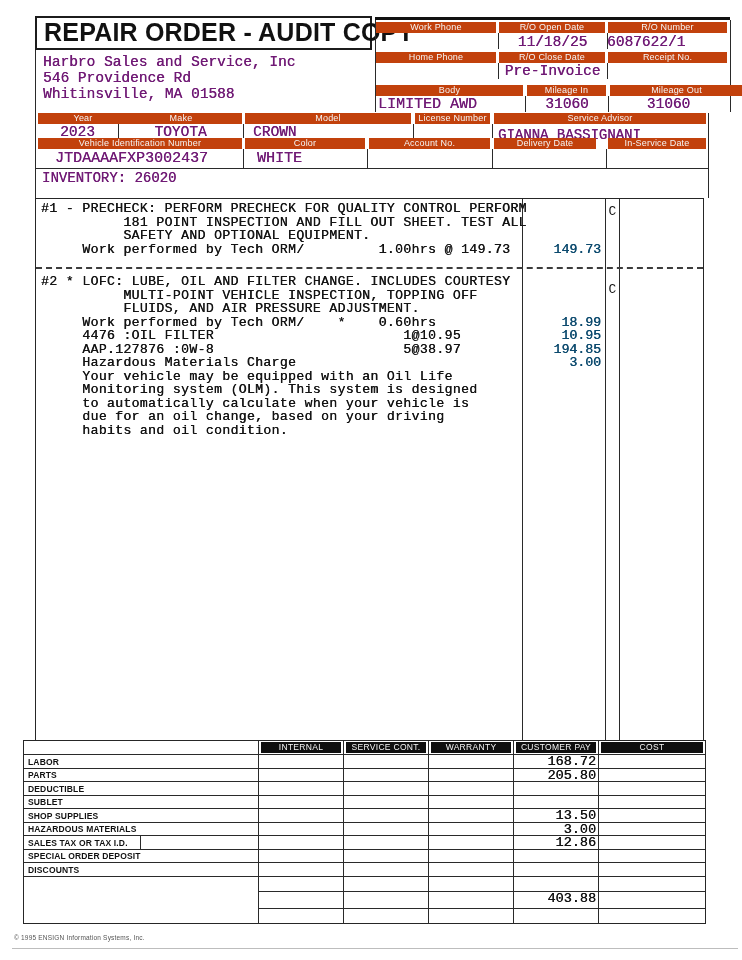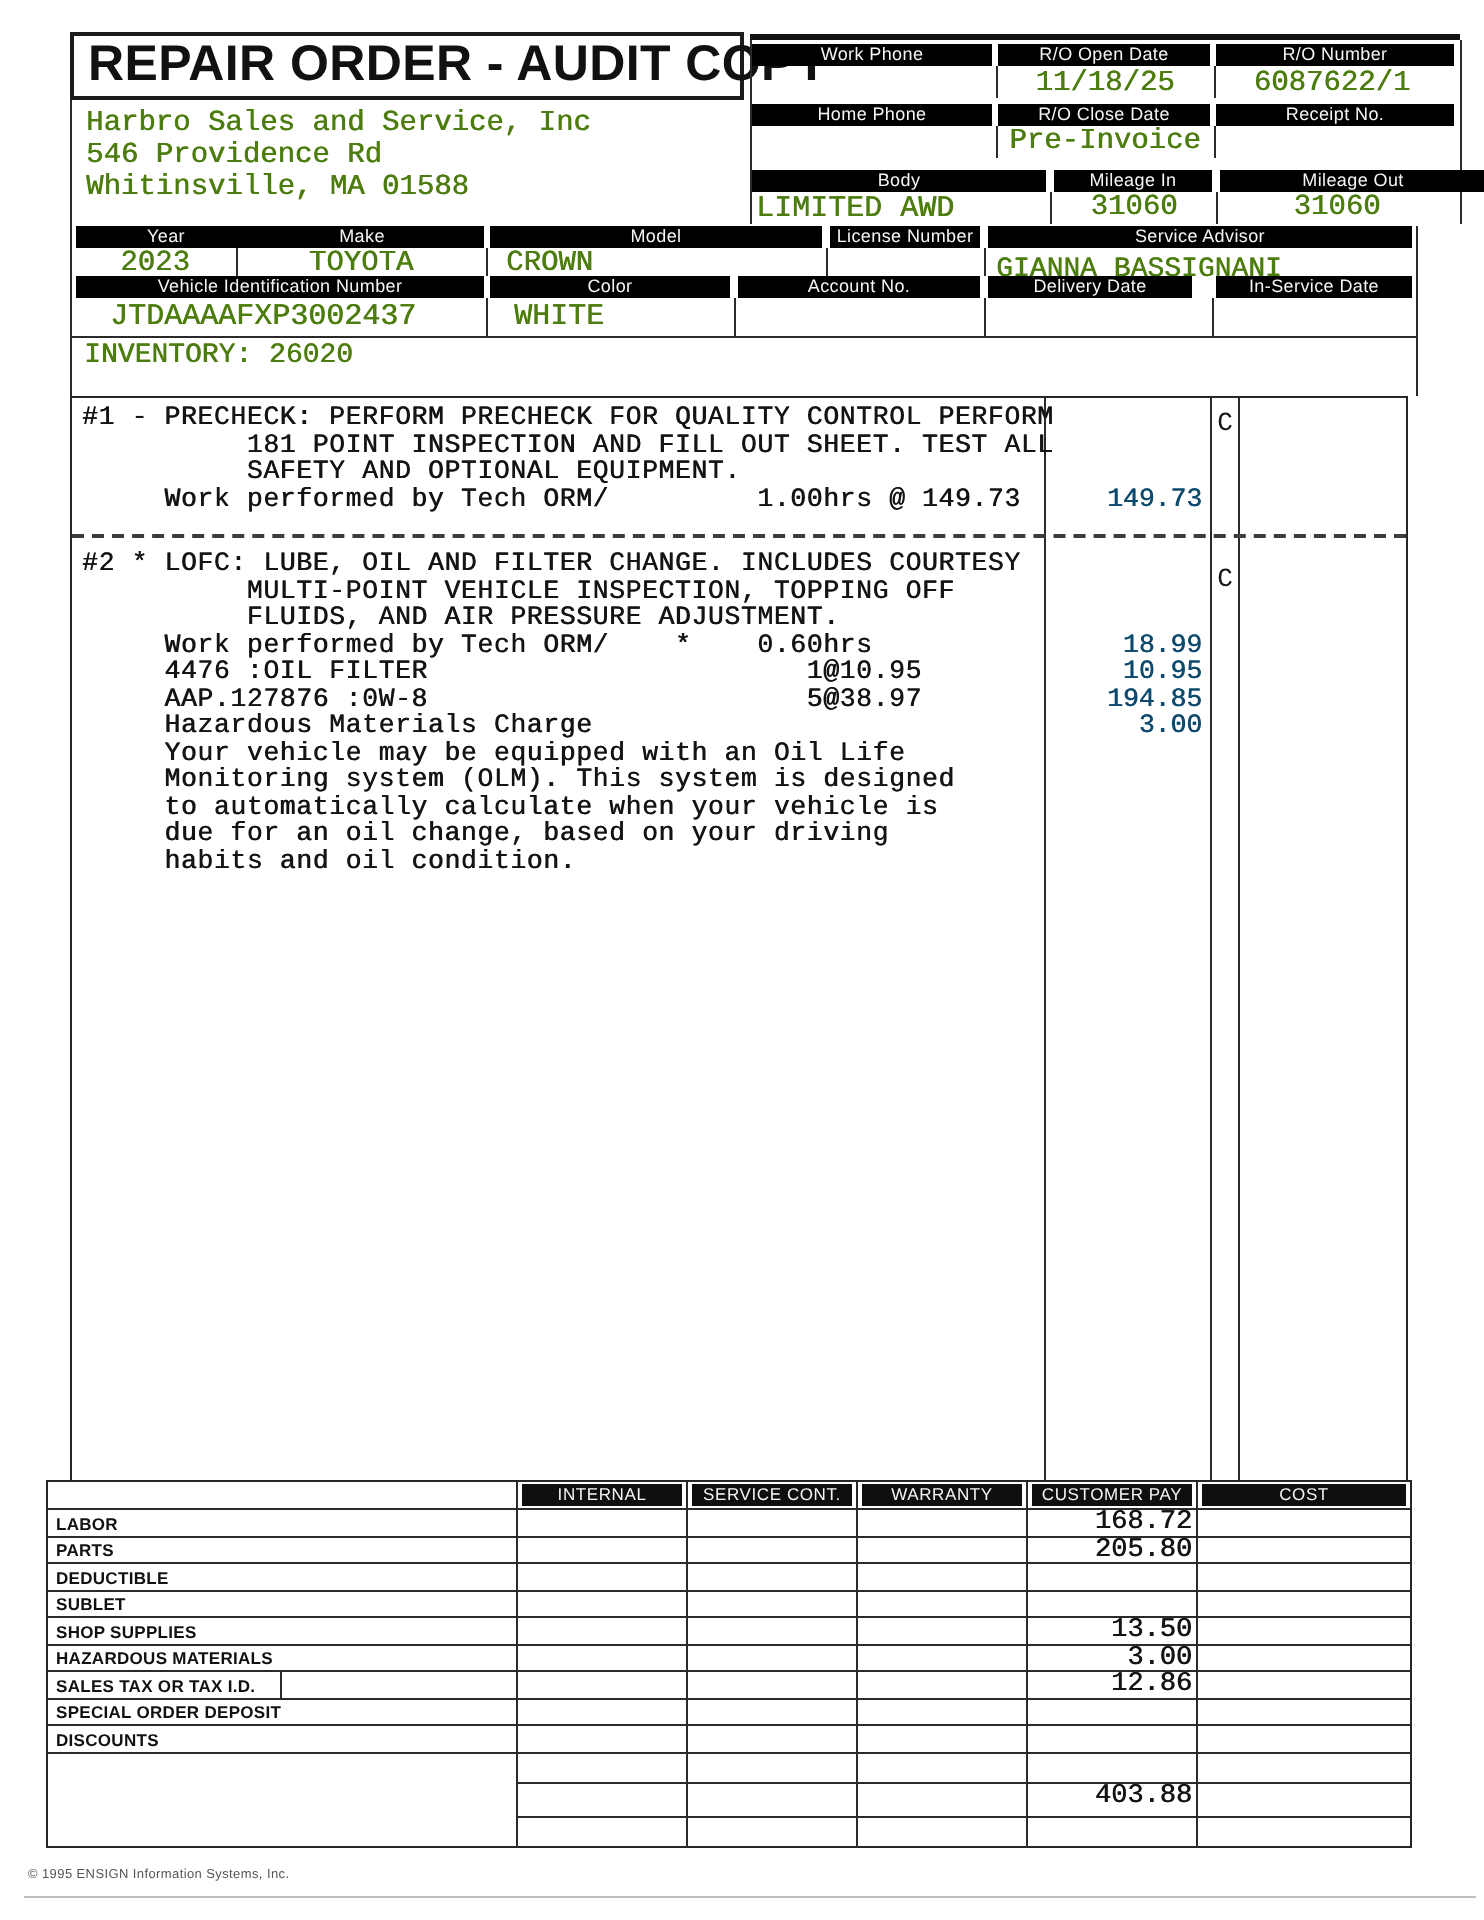--- a/index.html
+++ b/index.html
@@ -1,27 +1,27 @@
 <!DOCTYPE html>
 <html><head>
 <meta charset="utf-8">
 <style>
   html,body{margin:0;padding:0;background:#ffffff;}
   #page{position:relative;width:742px;height:960px;background:#ffffff;overflow:hidden;
         font-family:"Liberation Sans",sans-serif;color:#141414;}
   .vl{position:absolute;width:1px;background:#2a2a2a;}
   .hl{position:absolute;height:1px;background:#2a2a2a;}
-  .bar{position:absolute;height:11px;background:#000000;color:#f5f5f5;
+  .bar{position:absolute;height:11px;background:#c2410c;color:#f5f5f5;
        font:400 9px/11px "Liberation Sans",sans-serif;text-align:center;
        letter-spacing:.2px;white-space:nowrap;overflow:hidden;}
-  .mono{font-family:"Liberation Mono",monospace;color:#4d7c0f;text-shadow:.3px 0 0 currentColor;}
+  .mono{font-family:"Liberation Mono",monospace;color:#701a75;text-shadow:.3px 0 0 currentColor;}
   .val{position:absolute;font-size:14.5px;line-height:15px;white-space:nowrap;box-sizing:border-box;}
   .big{font-size:15px;}
   .c{text-align:center;}
-  .r{text-align:center;padding-right:3px;}
+  .r{text-align:left;padding-right:3px;}
   .title-box{position:absolute;left:35px;top:16px;width:337px;height:34px;
              border:2px solid #1c1c1c;box-sizing:border-box;}
   .title{font:600 25px/29px "Liberation Sans",sans-serif;color:#111;padding-left:7px;
          letter-spacing:.2px;white-space:nowrap;}
   .addr{position:absolute;font-size:14.5px;line-height:16px;white-space:nowrap;}
   .items{position:absolute;left:35px;top:198px;width:669px;height:542px;
          border:1.3px solid #262626;border-bottom:none;box-sizing:border-box;}
   .ivl{position:absolute;top:0;bottom:0;width:1px;background:#2a2a2a;}
   .isep{position:absolute;left:0;right:0;border-top:2px dashed #3c3c3c;}
   .iblock{position:absolute;left:5px;width:664px;}

